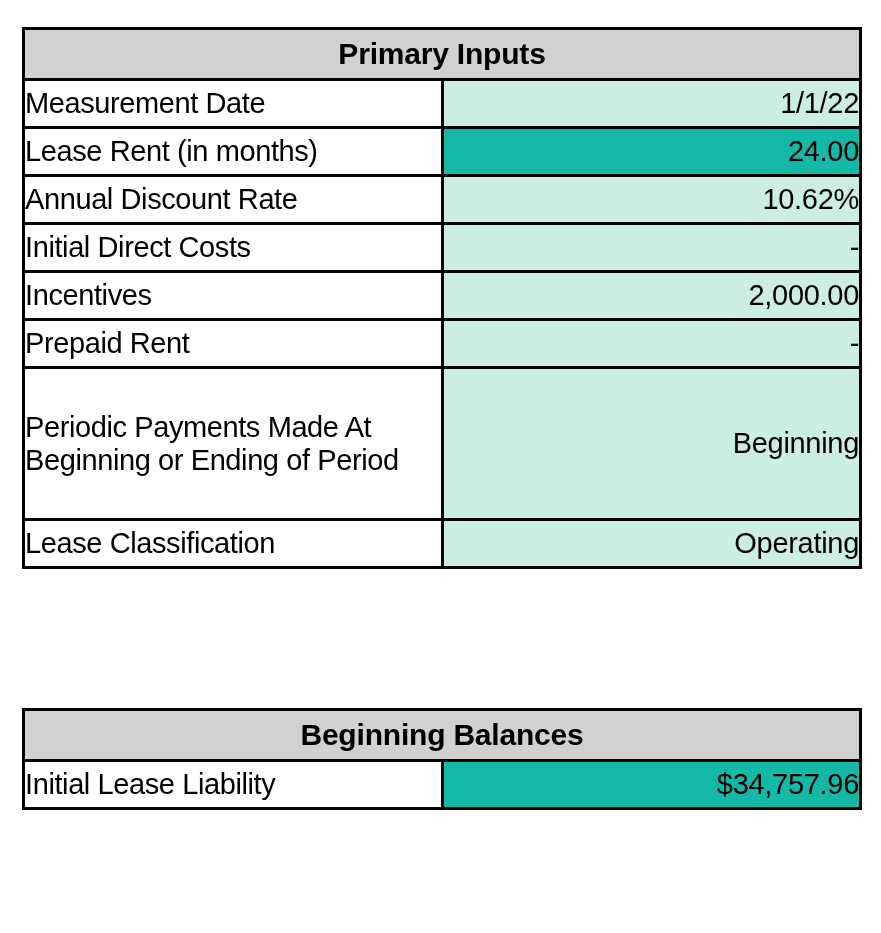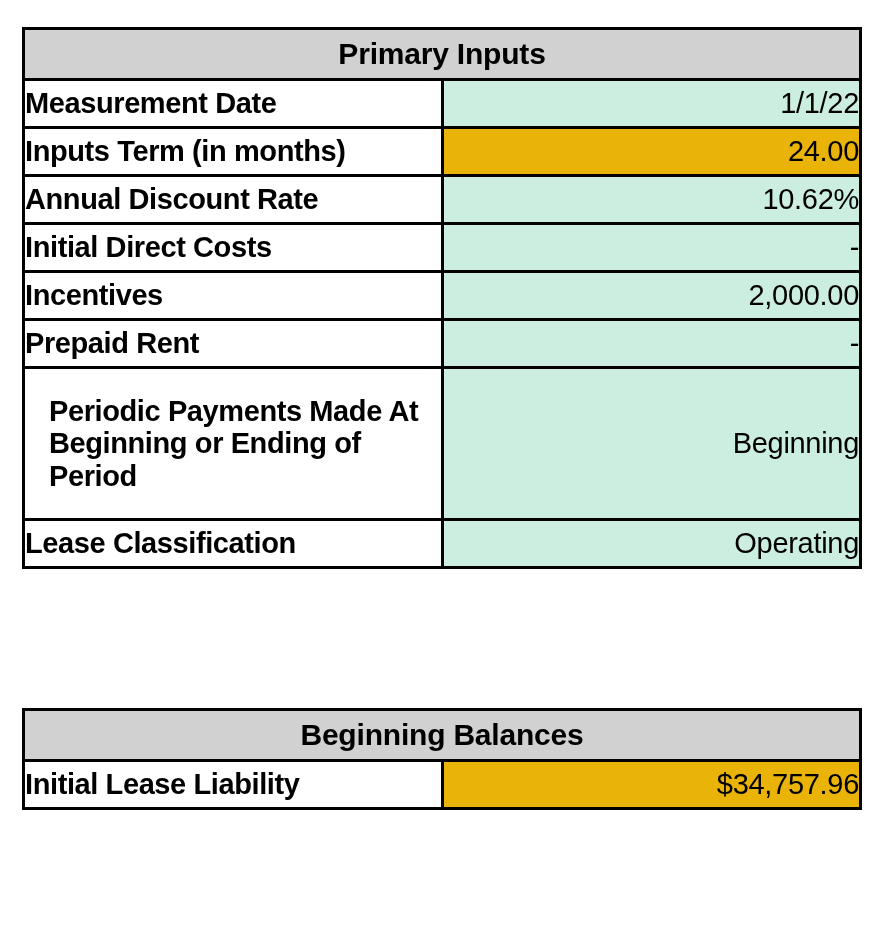--- a/index.html
+++ b/index.html
@@ -54,51 +54,50 @@
     font-size: 30px;
     text-align: center;
     height: 48px;
     line-height: 48px;
     letter-spacing: -0.2px;
   }
 
   
   .label-cell {
     width: 553px;
-    font-weight: bold;
+    font-weight: normal;
     font-size: 29px;
     text-align: left;
     padding-left: 9px;
     color: #000000;
     letter-spacing: -0.4px;
     line-height: 1.12;
   }
 
   
   .value-cell {
     width: 287px;
     font-weight: normal;
     font-size: 29px;
     text-align: right;
     padding-right: 10px;
     color: #000000;
     letter-spacing: -0.3px;
-    background: #eab308;
+    background: #14b8a6;
   }
   .value-cell.input {
     background: #cceee0;
   }
 
   
   tr.row-normal td { height: 48px; }
   tr.row-tall td   { height: 152px; }
 
   .label-cell .line {
     display: block;
-    padding-left: 24px;
   }
 </style>
 </head>
 <body>
 
 <div class="sheet">
 
   <table class="xl-table primary">
     <tbody>
 
@@ -106,21 +105,21 @@
         <td class="section-header" colspan="2">Primary Inputs</td>
       </tr>
 
       <tr class="row-normal">
         <td class="label-cell">Measurement Date</td>
         <td class="value-cell input">1/1/22</td>
       </tr>
 
 
       <tr class="row-normal">
-        <td class="label-cell">Inputs Term (in months)</td>
+        <td class="label-cell">Lease Rent (in months)</td>
         <td class="value-cell">24.00</td>
       </tr>
 
       <tr class="row-normal">
         <td class="label-cell">Annual Discount Rate</td>
         <td class="value-cell input">10.62%</td>
       </tr>
 
 
       <tr class="row-normal">

